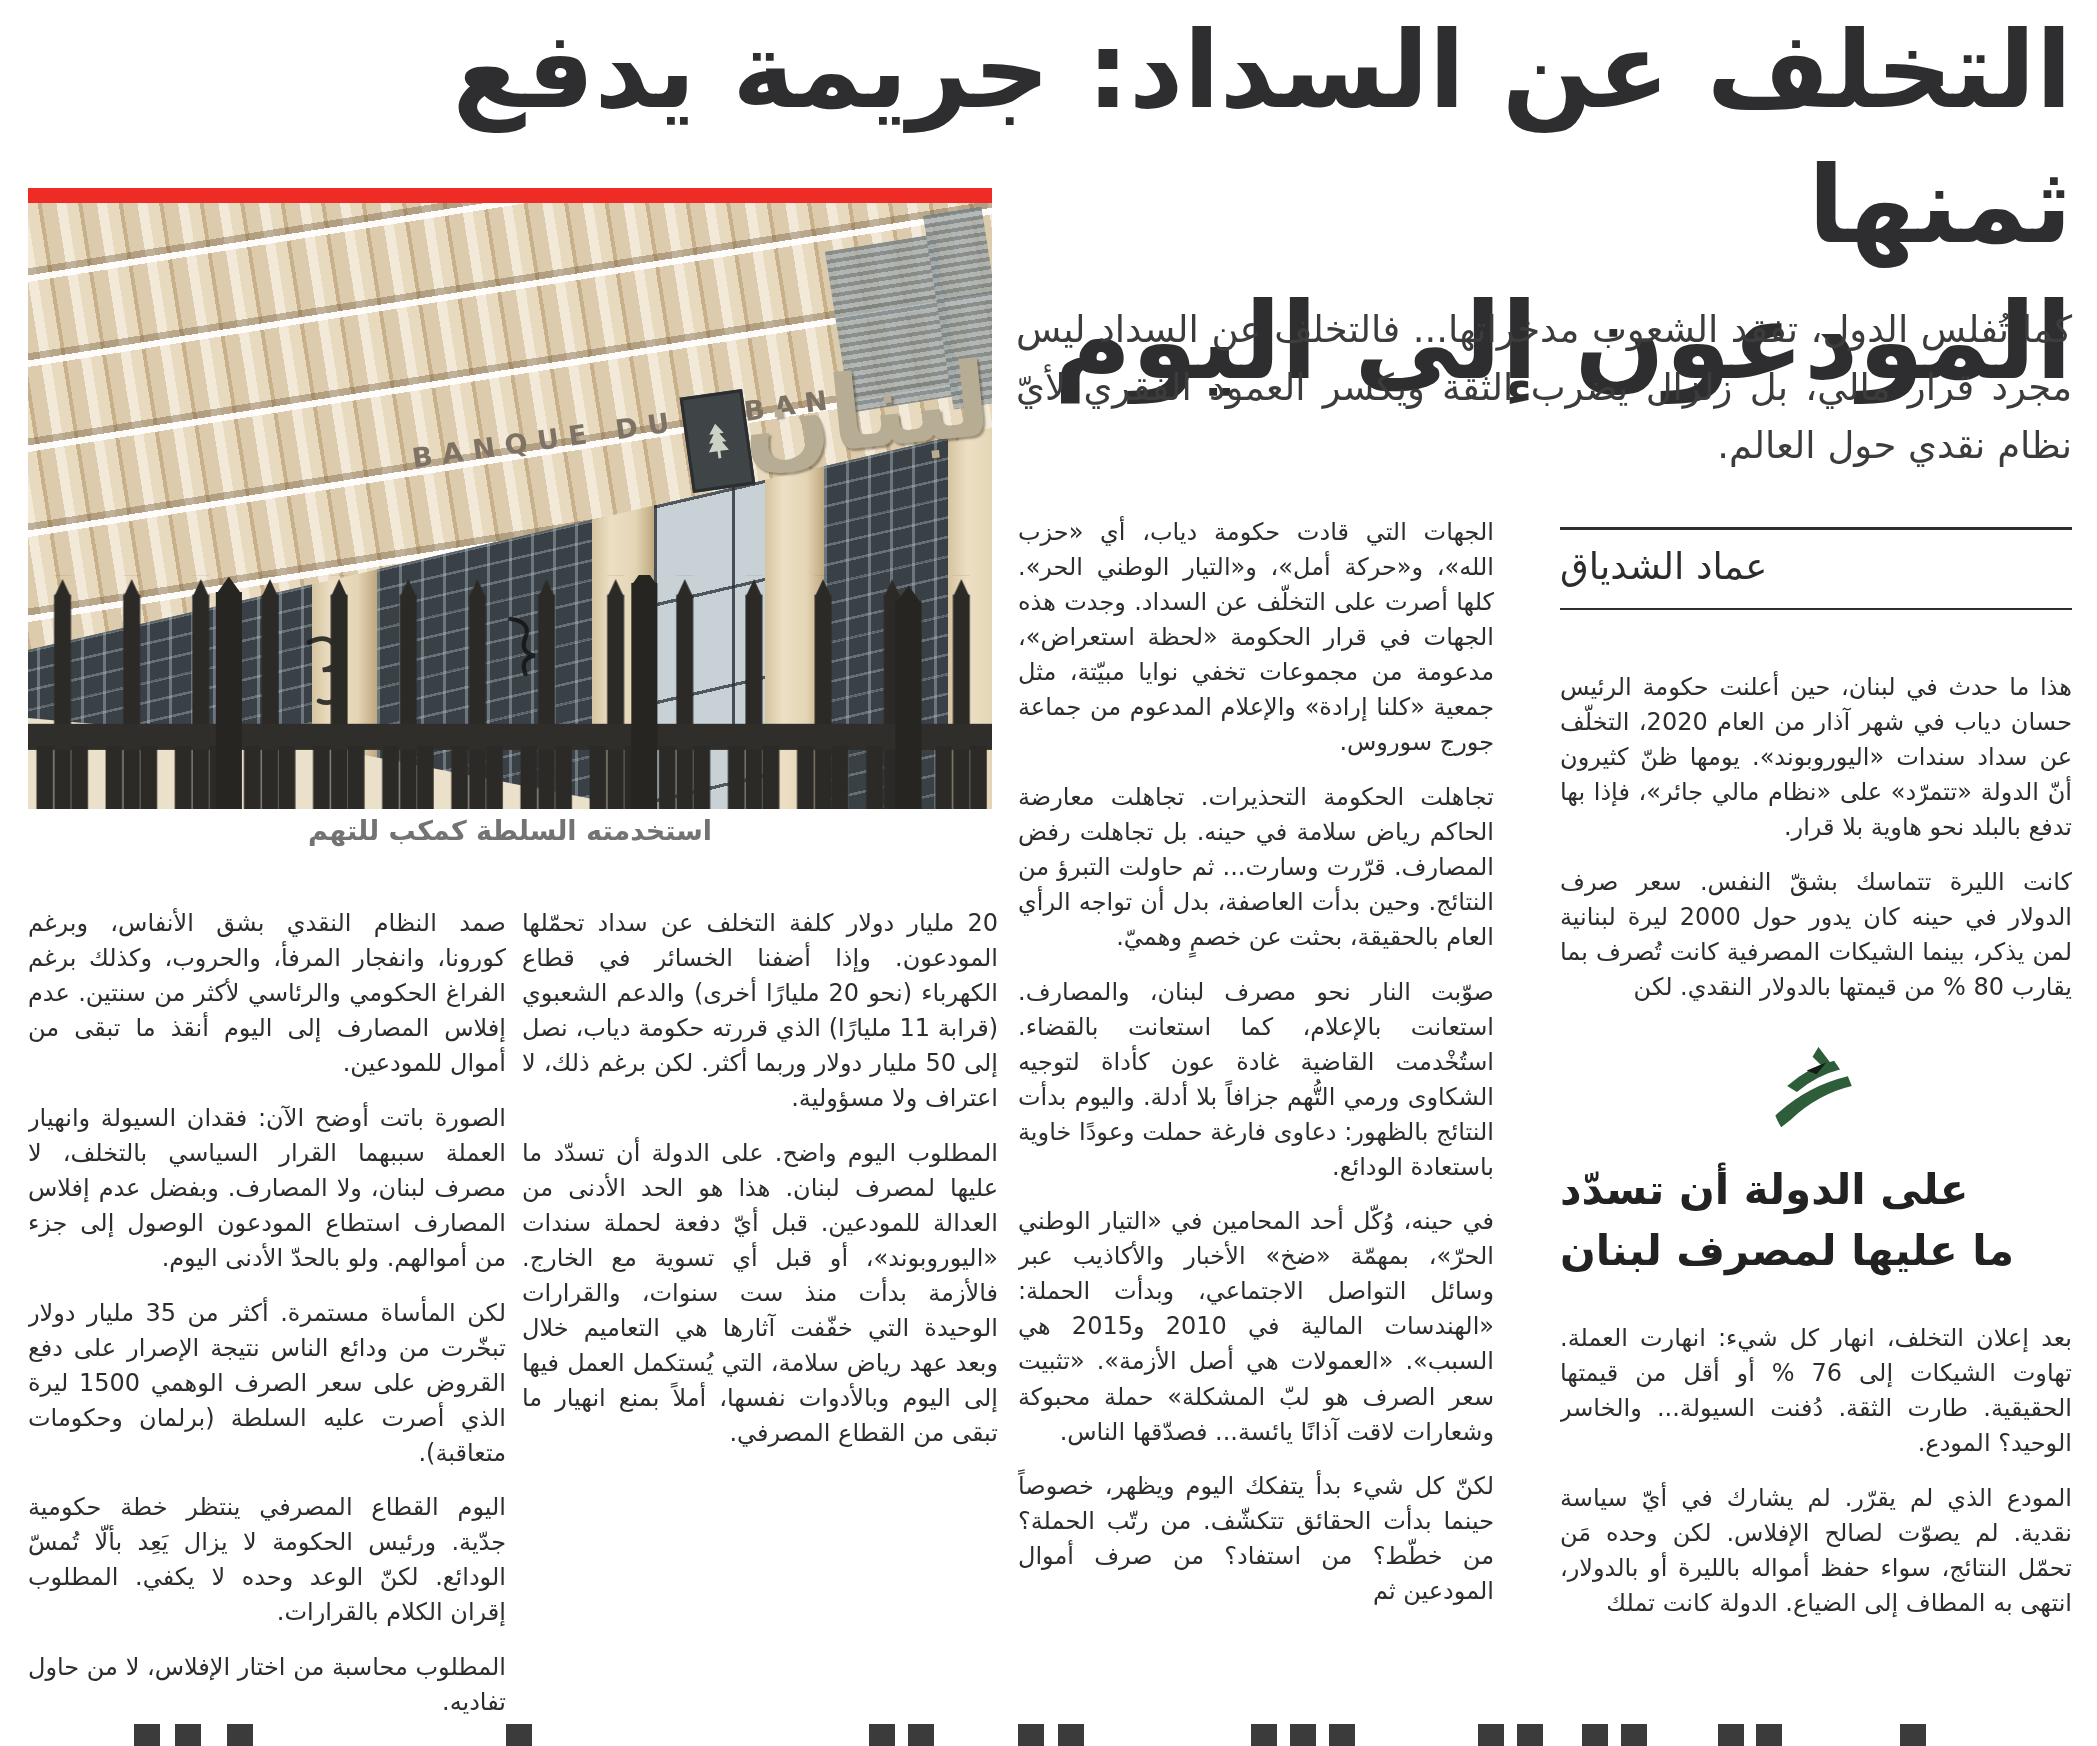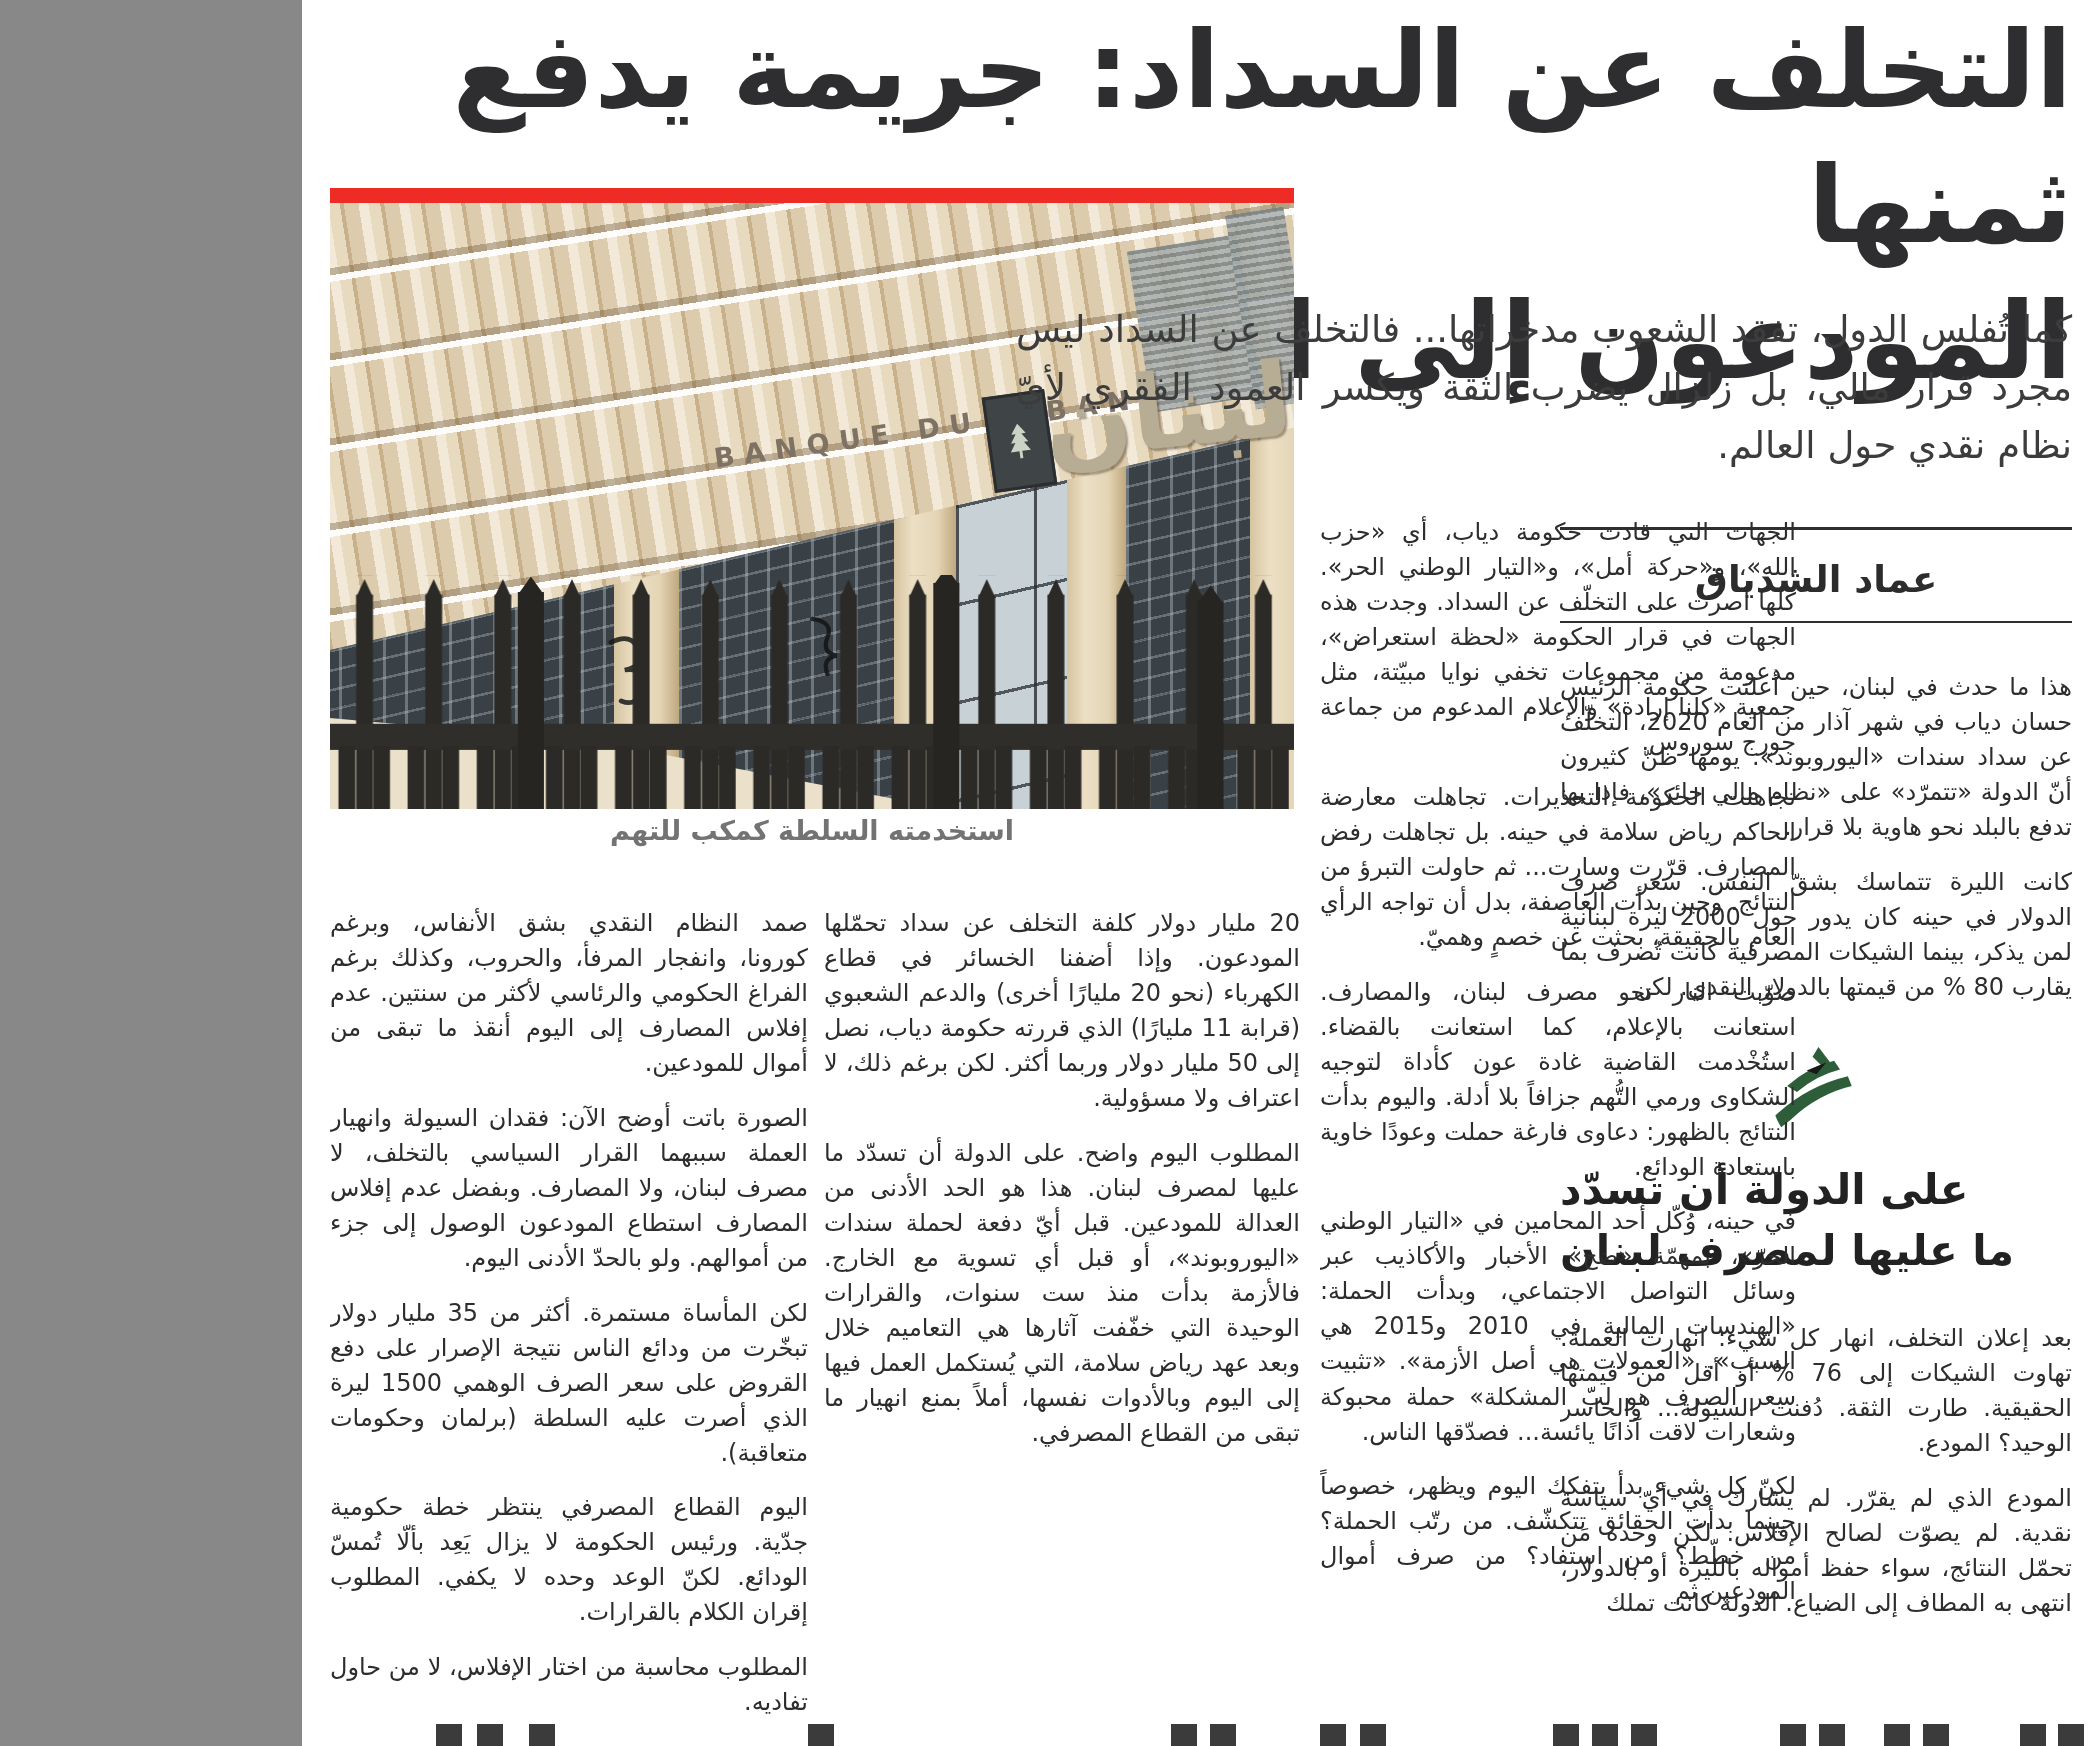--- a/index.html
+++ b/index.html
@@ -1,17 +1,17 @@
 <!DOCTYPE html>
 <html lang="ar" dir="rtl" style="font-size:10.4px"><head>
 <meta charset="utf-8">
 <style>
   html,body{margin:0;padding:0;background:#888;}
-  .page{position:relative;width:1773px;height:1746px;background:#ffffff;
-        font-family:"DejaVu Sans",sans-serif;direction:rtl;overflow:hidden;color:#2d2d2d;padding-left:22px;}
+  .page{position:relative;width:2097px;height:1746px;background:#ffffff;
+        font-family:"DejaVu Sans",sans-serif;direction:rtl;overflow:hidden;color:#2d2d2d;}
 
   
   .headline{position:absolute;top:2.6px;right:25px;width:1835px;text-align:right;
             font-weight:bold;color:#2e2e30;font-size:106px;line-height:1.28;letter-spacing:-1.3px;}
 
   
   .redbar{position:absolute;top:188px;left:28px;width:964px;height:15px;background:#ee2b24;}
   .photo{position:absolute;top:203px;left:28px;width:964px;height:606px;overflow:hidden;background:#e9dfc9;}
   .fins{position:absolute;left:-157px;top:-183px;width:1468px;height:979px;transform:rotate(-9deg);
         background:
@@ -40,21 +40,21 @@
   .graffiti{position:absolute;opacity:.85;}
 
   .caption{position:absolute;top:815px;left:28px;width:964px;text-align:center;
            font-size:27px;font-weight:bold;color:#737373;}
 
   
   .lead{position:absolute;top:301px;right:25px;width:1056px;font-size:37px;line-height:1.57;
         color:#3c3c3c;text-align:justify;}
   .byline-block{position:absolute;top:527px;right:25px;width:512px;}
   .rule{height:2.6px;background:#2f2f2f;}
-  .byline{font-size:37px;font-weight:bold;color:#2c2c2c;text-align:center;padding:15.7px 0 19.6px;margin-top:13px;}
+  .byline{font-size:37px;font-weight:normal;color:#2c2c2c;text-align:left;padding:15.7px 0 19.6px;}
 
   
   .col{position:absolute;font-size:24px;line-height:1.46;color:#2d2d2d;text-align:justify;overflow:hidden;}
   .col p{margin:0 0 19.6px;}
   #col-a{right:25px;top:634px;width:512px;height:1095px;margin-top:36px;}
   #col-b{left:1018px;top:515px;width:476px;height:1213px;}
   #col-c{left:522px;top:906px;width:476px;height:821px;}
   #col-d{left:28px;top:906px;width:478px;height:821px;}
 
   .cedar{display:block;margin:38px auto 0;width:127px;height:98px;}

